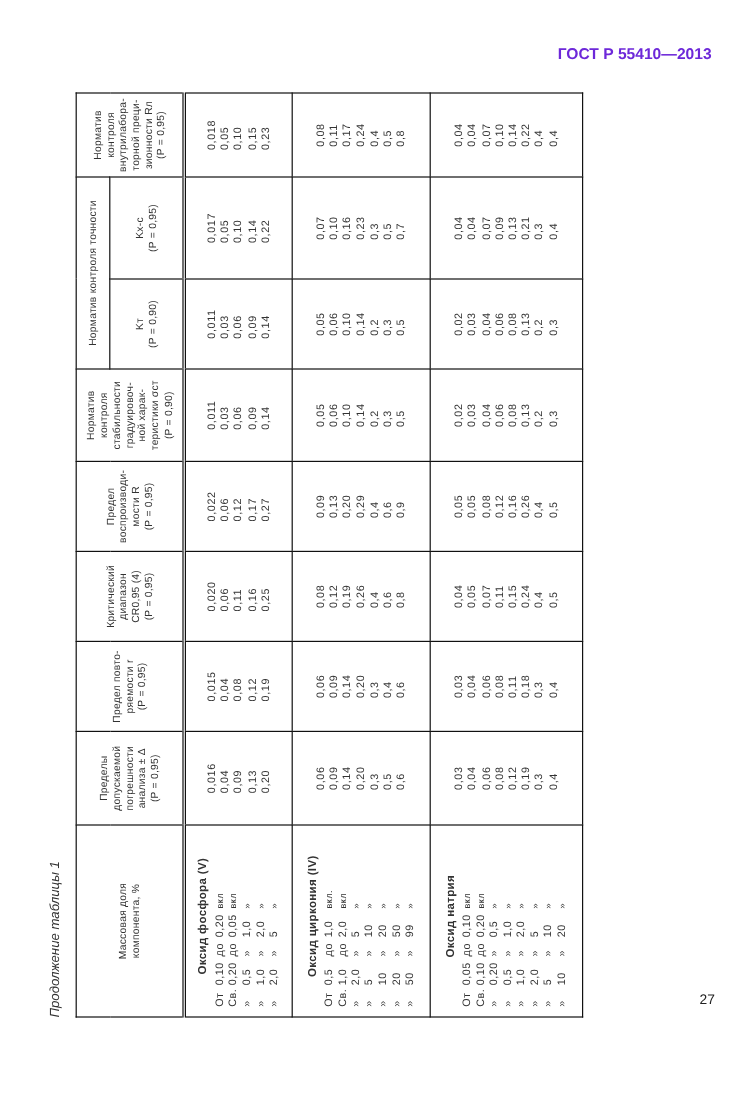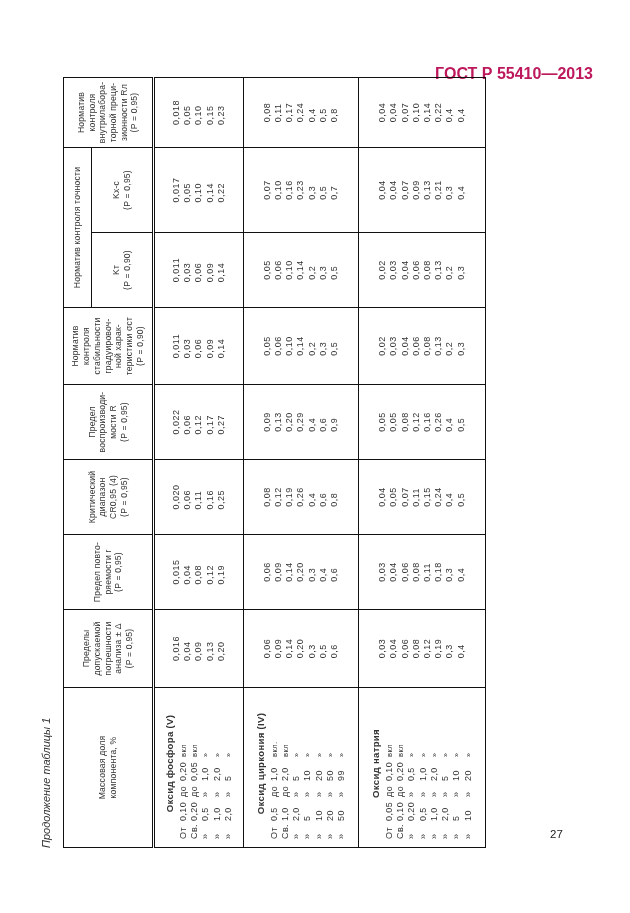--- a/index.html
+++ b/index.html
@@ -1,19 +1,19 @@
 <!DOCTYPE html>
 <html><head>
 <meta charset="utf-8">
 <style>
   html, body { margin: 0; padding: 0; background: #ffffff; }
   body { width: 630px; height: 913px; position: relative; overflow: hidden;
          font-family: "Liberation Sans", sans-serif; color: #222; }
-  .doc-code { position: absolute; top: 65px; right: 37px; font-weight: bold; font-size: 16px; color: #be185d; }
-  .page-num { position: absolute; left: 550px; top: 828px; font-size: 11.5px; color: #222; }
+  .doc-code { position: absolute; top: 37px; right: 37px; font-weight: bold; font-size: 13px; color: #6d28d9; }
+  .page-num { position: absolute; left: 583px; top: 828px; font-size: 11.5px; color: #222; }
   .caption { position: absolute; left: 40px; top: 848px; transform-origin: 0 0; transform: rotate(-90deg);
              font-style: italic; font-size: 11px; color: #333; white-space: nowrap; }
   
   .table-wrap { position: absolute; left: 63px; top: 848px; width: 770px; height: 420px;
                 transform-origin: 0 0; transform: rotate(-90deg); }
   table { border-collapse: collapse; width: 770px; height: 420px; table-layout: fixed; font-size: 9px; color: #333; }
   td, th { border: 1.3px solid #111; vertical-align: middle; text-align: center; padding: 0; font-weight: normal; line-height: 1.25; }
   th { font-size: 8.6px; letter-spacing: 0.2px; }
   .hdr-row th { height: 84px; }
   .double-bottom { border-bottom: 3px double #111 !important; }

